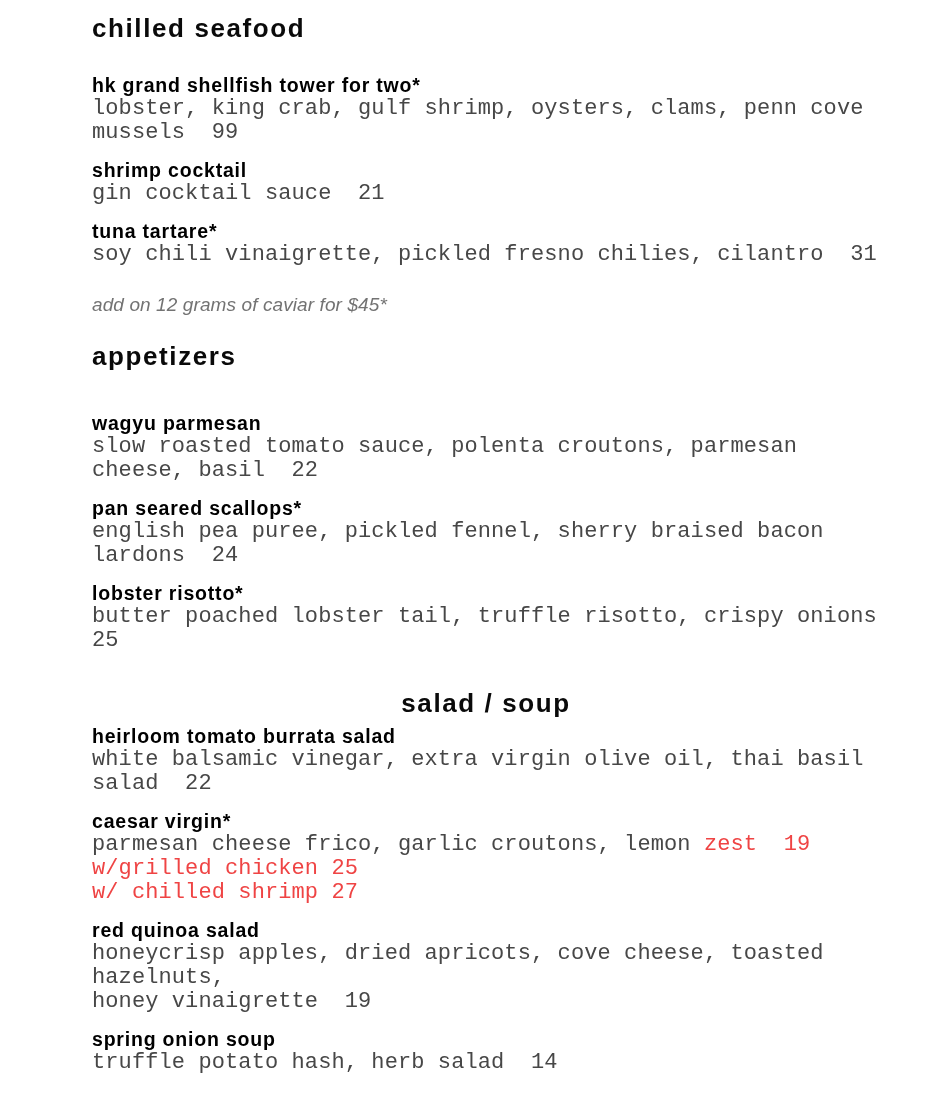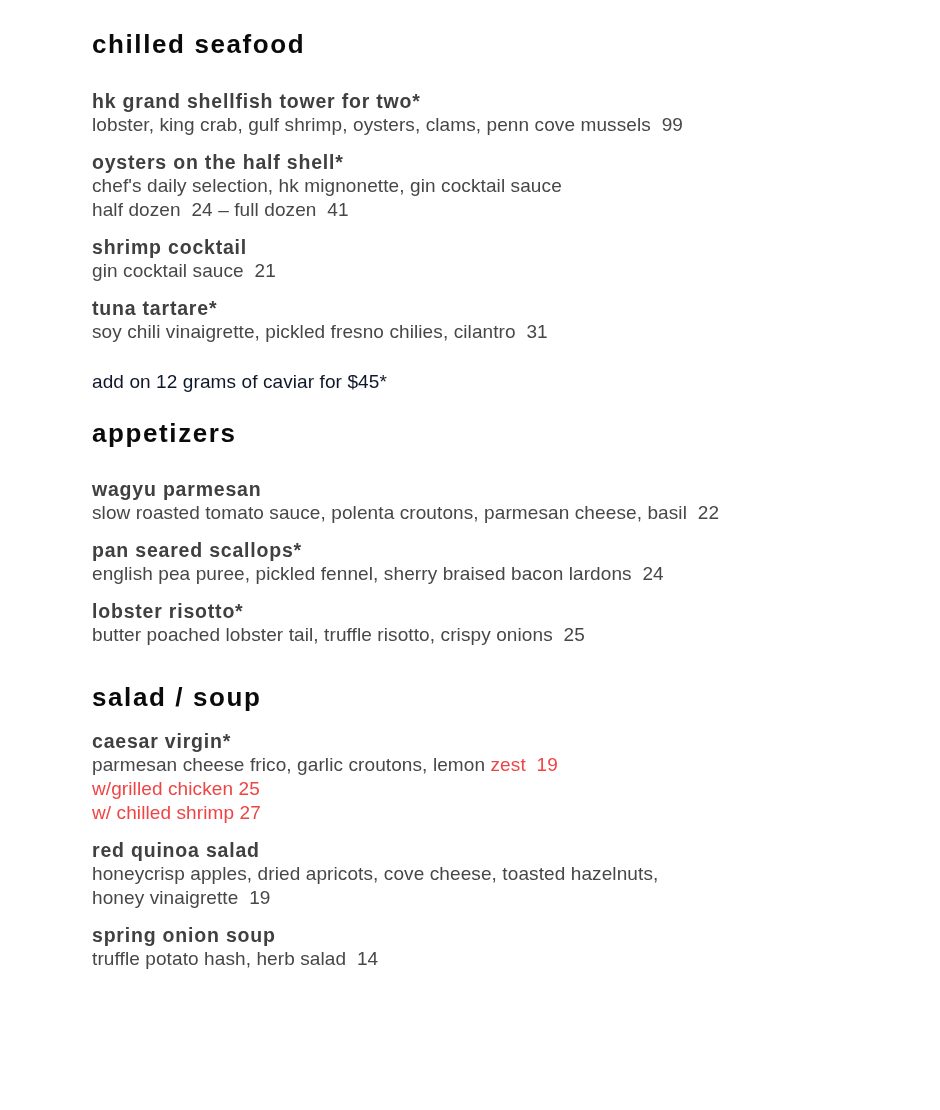--- a/index.html
+++ b/index.html
@@ -8,86 +8,84 @@
     background: #ffffff;
   }
   body {
     width: 940px;
     height: 1110px;
     overflow: hidden;
     font-family: "Liberation Sans", "DejaVu Sans", sans-serif;
     -webkit-font-smoothing: antialiased;
   }
   .menu {
-    padding: 28px 60px 0 92px;
+    padding: 12px 60px 0 92px;
     box-sizing: border-box;
   }
   .section-title {
     font-size: 26px;
     font-weight: bold;
     letter-spacing: 1.6px;
     line-height: 33px;
     color: #0a0a0a;
     margin: 0 0 28px 0;
   }
   .section:nth-of-type(2) .section-title {
     margin-top: 23px;
-    margin-bottom: 27px;
+    margin-bottom: 38px;
   }
   .section:nth-of-type(3) .section-title {
     margin-top: 34px;
-    margin-bottom: 15px;
+    margin-bottom: 4px;
+    text-align: center;
   }
   .item {
     margin: 0 0 13px 0;
   }
   .item-name {
     font-size: 19.5px;
     font-weight: bold;
     letter-spacing: 0.8px;
     line-height: 24px;
-    color: #404040;
+    color: #000000;
     white-space: pre-wrap;
   }
   .desc-line {
-    font-size: 19px;
+    font-size: 22px;
     line-height: 24px;
     letter-spacing: 0.1px;
     color: #474747;
     white-space: pre-wrap;
+    font-family: Liberation Mono, monospace;
   }
   .seg.light {
     color: #ef4444;
   }
   .note {
     font-size: 19px;
+    font-style: italic;
     line-height: 24px;
     letter-spacing: 0.1px;
-    color: #0f172a;
+    color: #737373;
     margin: 26px 0 0 0;
     white-space: pre-wrap;
   }
 </style>
 </head>
 <body>
 
 <main class="menu" id="menu-root">
   <section class="section">
     <h2 class="section-title">chilled seafood</h2>
     <div class="items">
   <div class="item">
     <div class="item-name">hk grand shellfish tower for two*</div>
   <div class="desc-line"><span class="seg">lobster, king crab, gulf shrimp, oysters, clams, penn cove mussels  99</span></div>
         </div>
 
-  <div class="item">
-    <div class="item-name">oysters on the half shell*</div>
-  <div class="desc-line"><span class="seg">chef's daily selection, hk mignonette, gin cocktail sauce</span></div>
-          <div class="desc-line"><span class="seg">half dozen  24 – full dozen  41</span></div>
-        </div>
 
   <div class="item">
     <div class="item-name">shrimp cocktail</div>
   <div class="desc-line"><span class="seg">gin cocktail sauce  21</span></div>
         </div>
 
   <div class="item">
     <div class="item-name">tuna tartare*</div>
   <div class="desc-line"><span class="seg">soy chili vinaigrette, pickled fresno chilies, cilantro  31</span></div>
         </div>
@@ -112,20 +110,24 @@
   <div class="item">
     <div class="item-name">lobster risotto*</div>
   <div class="desc-line"><span class="seg">butter poached lobster tail, truffle risotto, crispy onions  25</span></div>
         </div>
 </div>
   </section>
 
   <section class="section">
     <h2 class="section-title">salad / soup</h2>
     <div class="items">
+  <div class="item">
+    <div class="item-name">heirloom tomato burrata salad</div>
+  <div class="desc-line"><span class="seg">white balsamic vinegar, extra virgin olive oil, thai basil salad  22</span></div>
+        </div>
 
   <div class="item">
     <div class="item-name">caesar virgin*</div>
   <div class="desc-line"><span class="seg">parmesan cheese frico, garlic croutons, lemon </span><span class="seg light">zest  19</span></div>
           <div class="desc-line"><span class="seg light">w/grilled chicken 25</span></div>
           <div class="desc-line"><span class="seg light">w/ chilled shrimp 27</span></div>
         </div>
 
   <div class="item">
     <div class="item-name">red quinoa salad</div>

